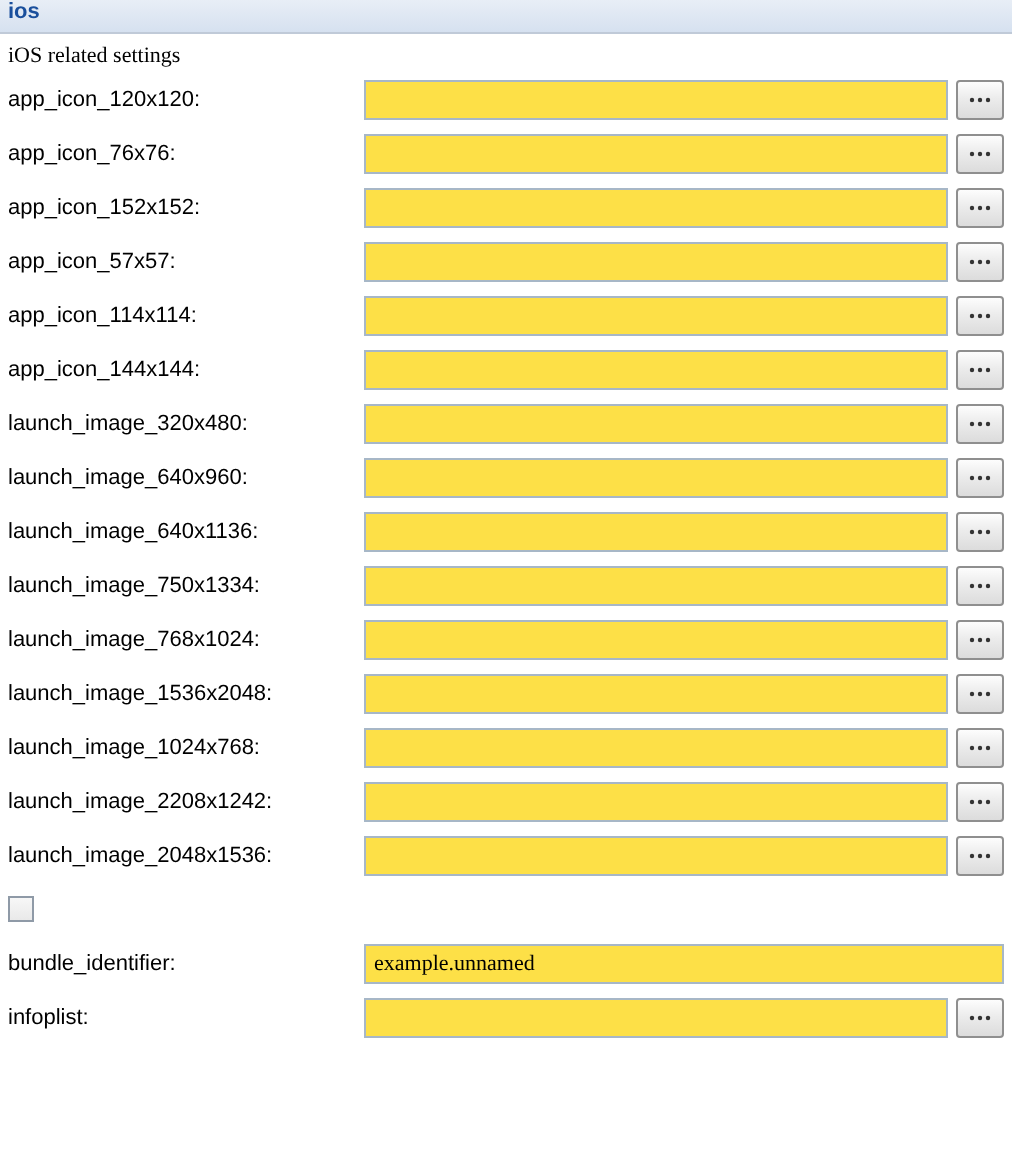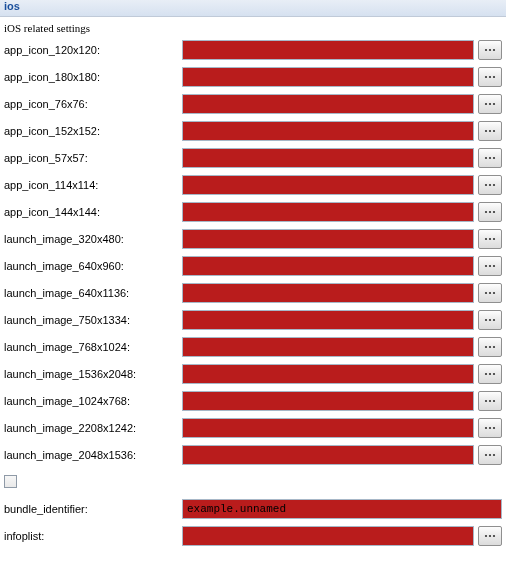--- a/index.html
+++ b/index.html
@@ -48,23 +48,23 @@
   .field {
     flex: 1;
     display: flex;
     align-items: center;
     gap: 4px;
   }
   input.text {
     flex: 1;
     height: 20px;
     border: 1px solid #a7b7c7;
-    background: #b91c1c;
+    background: #fde047;
     padding: 0 4px;
-    font-family: Liberation Mono, monospace;
+    font-family: Liberation Serif, serif;
     font-size: 11px;
     color: #000;
     outline: none;
   }
   .browse-btn {
     width: 24px;
     height: 20px;
     border: 1px solid #8f8f8f;
     background: linear-gradient(to bottom, #fdfdfd 0%, #ececec 45%, #dcdcdc 100%);
     border-radius: 2px;
@@ -101,31 +101,20 @@
       <div class="field">
         <input type="text" class="text" style="">
         <button type="button" class="browse-btn"><span><svg width="12" height="4" viewBox="0 0 12 4">
               <circle cx="2" cy="2" r="1.1" fill="#333"></circle>
               <circle cx="6" cy="2" r="1.1" fill="#333"></circle>
               <circle cx="10" cy="2" r="1.1" fill="#333"></circle>
             </svg></span></button>
       </div>
     </div>
     <div class="row">
-      <div class="label">app_icon_180x180:</div>
-      <div class="field">
-        <input type="text" class="text" style="">
-        <button type="button" class="browse-btn"><span><svg width="12" height="4" viewBox="0 0 12 4">
-              <circle cx="2" cy="2" r="1.1" fill="#333"></circle>
-              <circle cx="6" cy="2" r="1.1" fill="#333"></circle>
-              <circle cx="10" cy="2" r="1.1" fill="#333"></circle>
-            </svg></span></button>
-      </div>
-    </div>
-    <div class="row">
       <div class="label">app_icon_76x76:</div>
       <div class="field">
         <input type="text" class="text" style="">
         <button type="button" class="browse-btn"><span><svg width="12" height="4" viewBox="0 0 12 4">
               <circle cx="2" cy="2" r="1.1" fill="#333"></circle>
               <circle cx="6" cy="2" r="1.1" fill="#333"></circle>
               <circle cx="10" cy="2" r="1.1" fill="#333"></circle>
             </svg></span></button>
       </div>
     </div>

